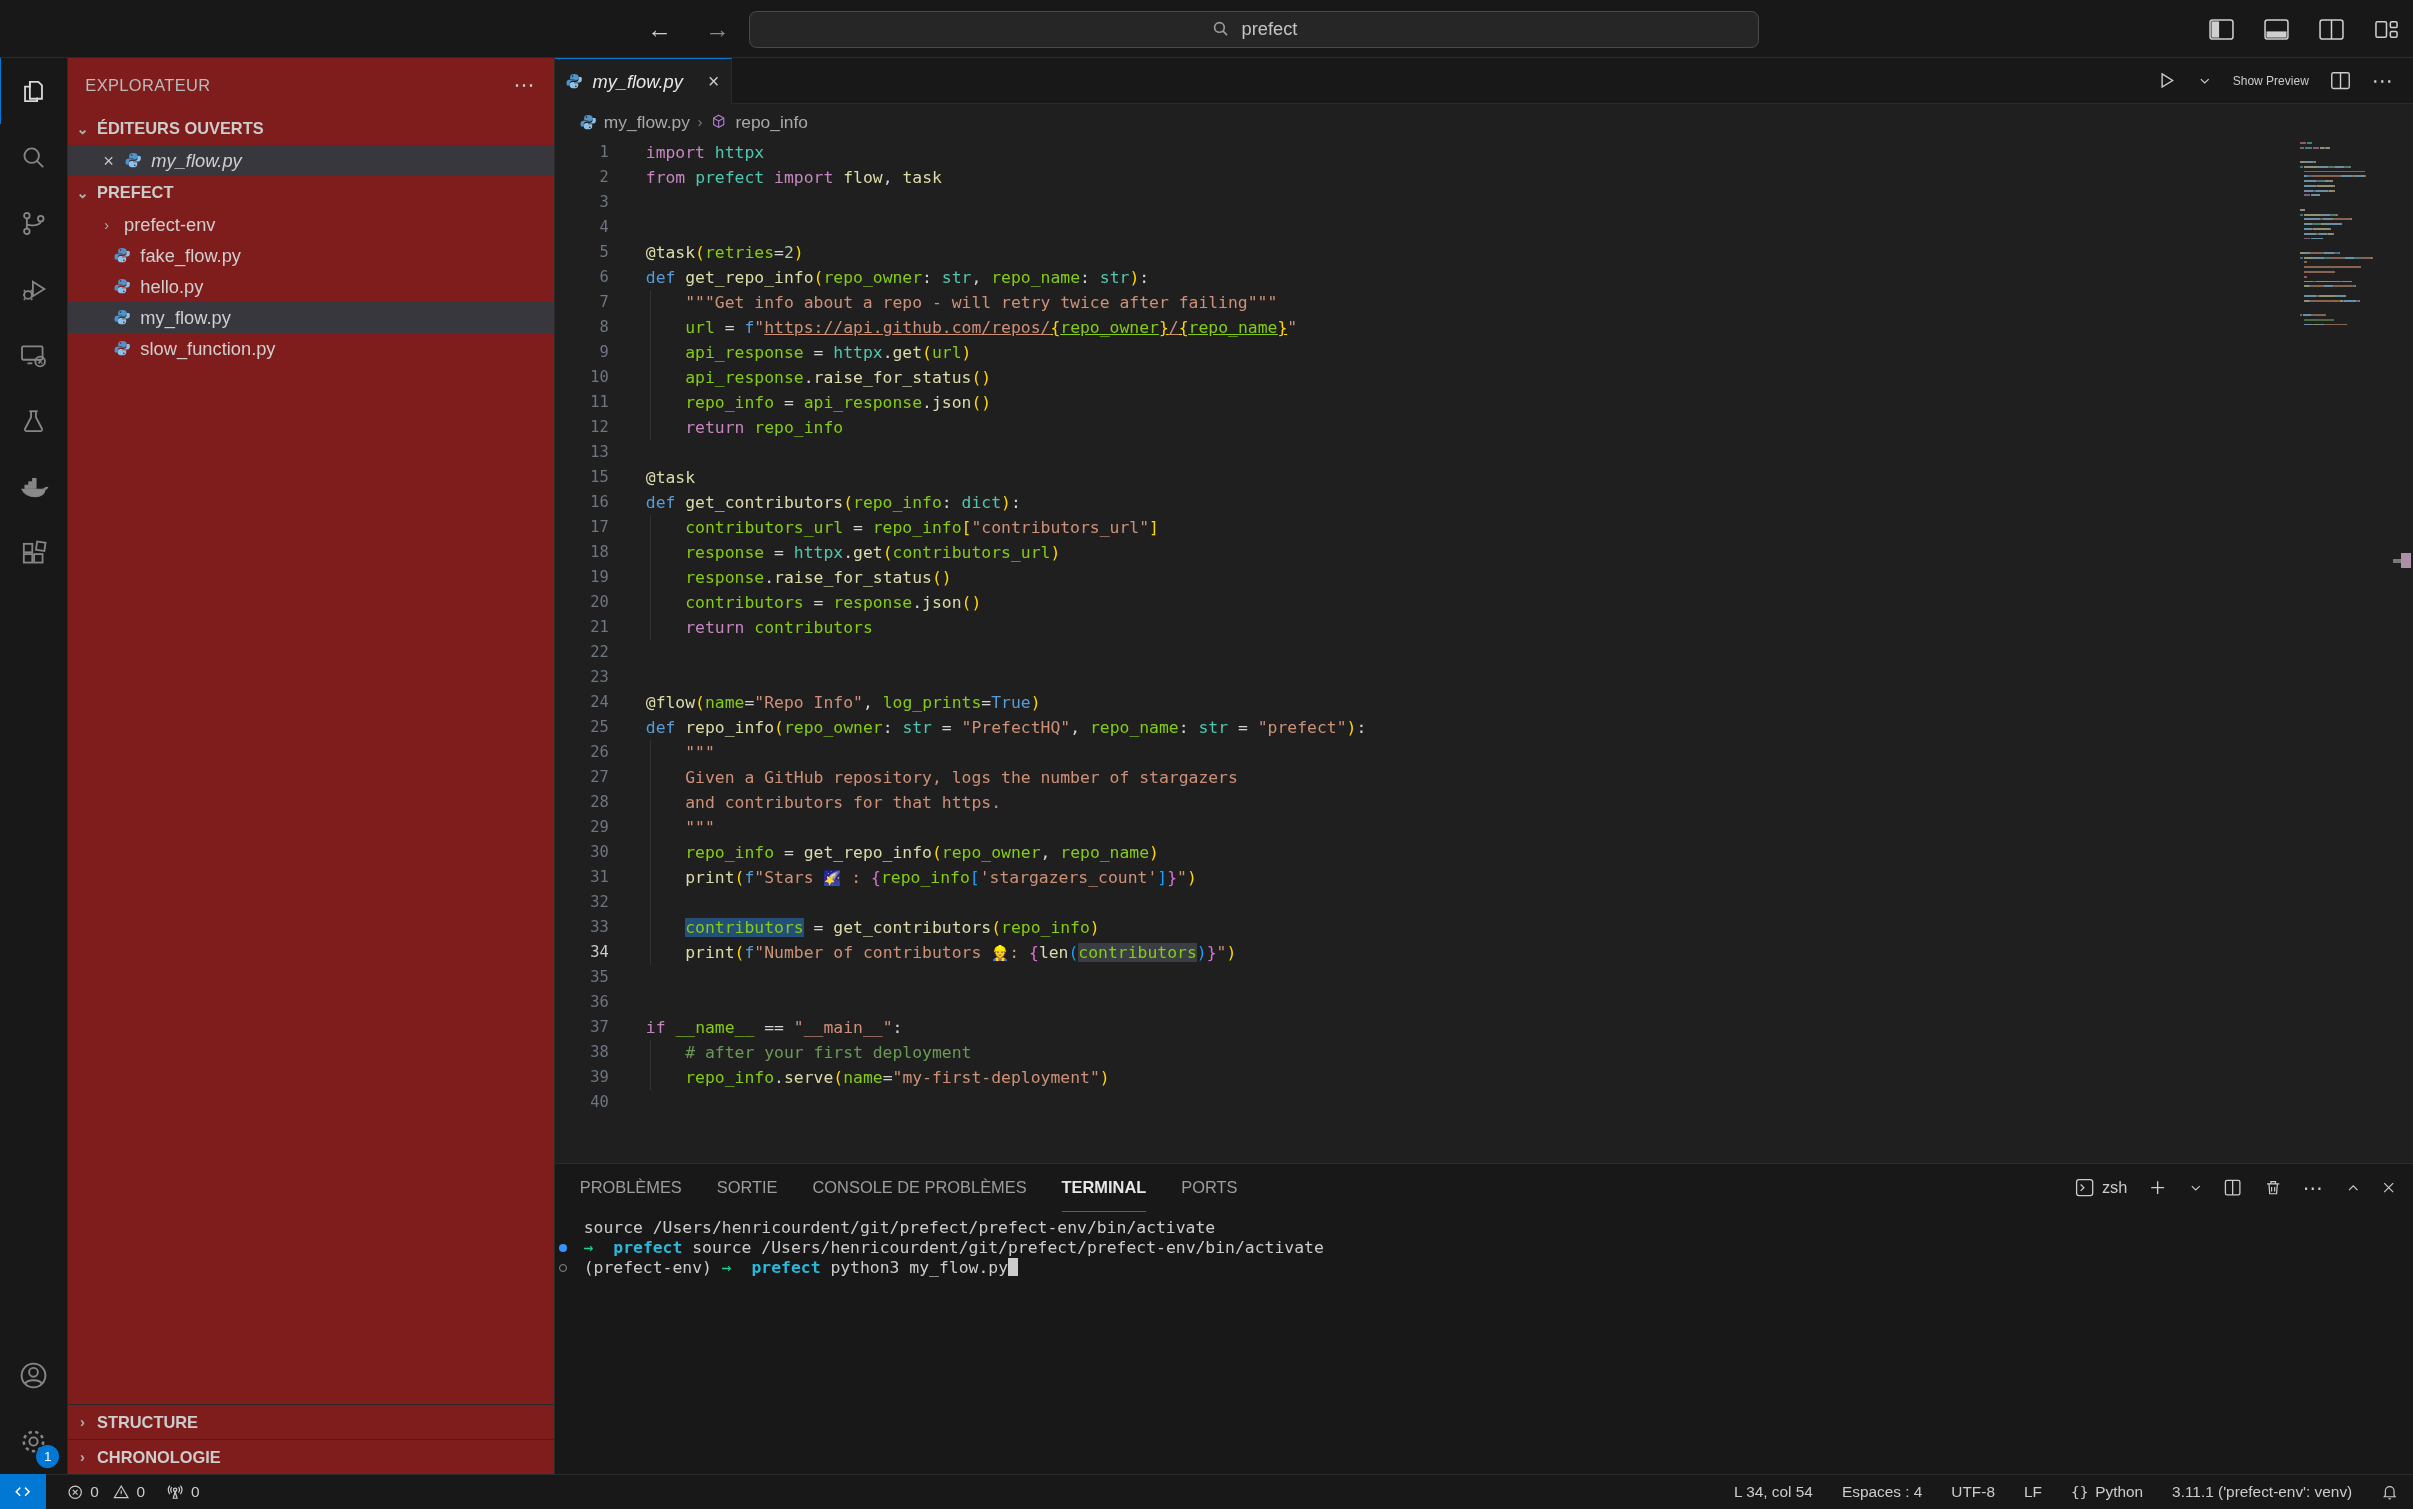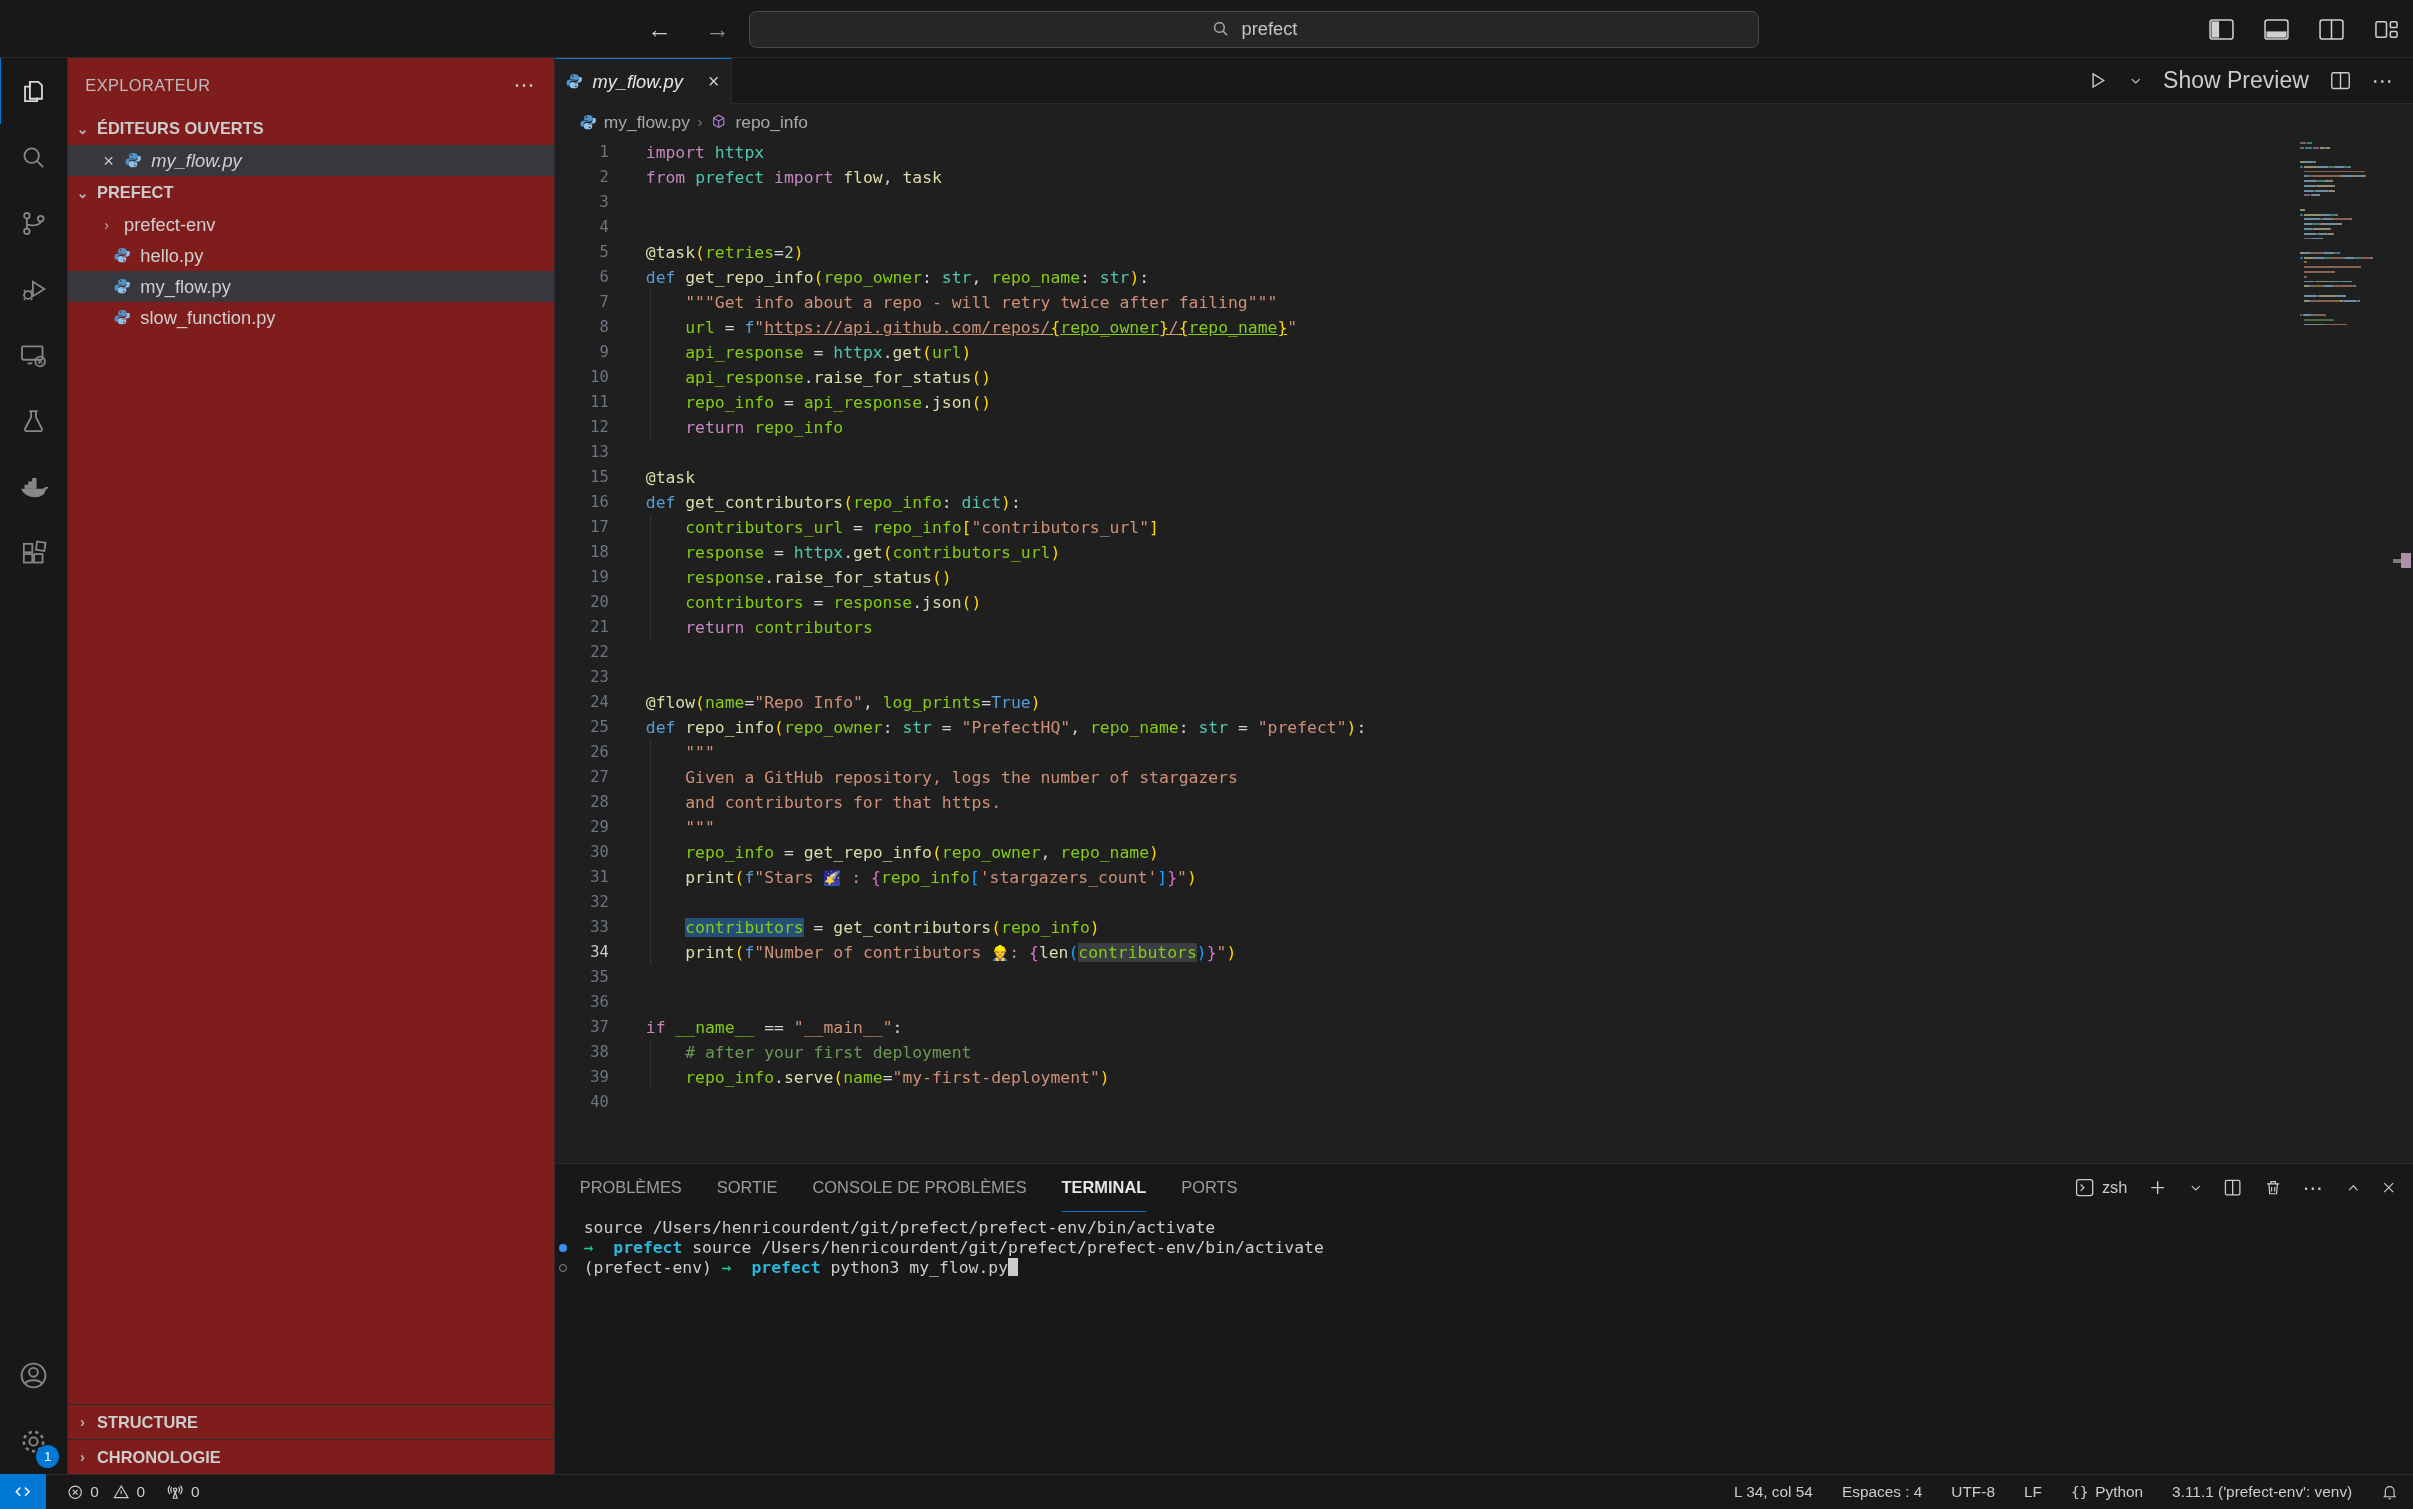--- a/index.html
+++ b/index.html
@@ -50,21 +50,21 @@
 
   
   .editor-col { width:1860px; display:flex; flex-direction:column; background:#1f1f1f; }
 
   .tabstrip { height:46px; background:#181818; display:flex; border-bottom:1px solid #2b2b2b; }
   .tab { width:177px; height:46px; background:#1f1f1f; border-top:1.9px solid #0078d4; border-right:1px solid #2b2b2b;
     display:flex; align-items:center; gap:9.7px; padding:0 11.6px; }
   .tab-label { font-style:italic; font-size:18.3px; color:#e7e7e7; }
   .tab .close-x { margin-left:auto; color:#cccccc; font-size:19.3px; }
   .ed-actions { margin-left:auto; display:flex; align-items:center; gap:21px; padding-right:19.3px; color:#cccccc; }
-  .ed-actions .lbl { font-size:23px; }
+  .ed-actions .lbl { font-size:12px; }
 
   .breadcrumb { height:36px; display:flex; align-items:center; gap:7.7px; padding-left:25px; color:#a9a9a9; font-size:17.4px; }
   .breadcrumb .sep { color:#7a7a7a; font-size:15.4px; }
 
   
   .code-wrap { position:relative; height:1023px; overflow:hidden;
     font-family:"DejaVu Sans Mono", monospace; font-size:16.4px; }
   .code-line { position:relative; height:25px; line-height:25px; white-space:pre; display:flex; }
   .gutter { width:91px; padding-right:37px; text-align:right; color:#6e7681; flex:none; font-size:15.4px; }
   .gutter.current { color:#cccccc; }
@@ -252,20 +252,29 @@
       <span>my_flow.py</span>
     </div>
     <div class="sb-sect">
       <span class="chev">⌄</span>
       <span>PREFECT</span>
     </div>
     <div id="file-tree">
         <div class="tree-row">
           <span class="chev">›</span>
           <span>prefect-env</span>
+        </div>
+        <div class="tree-row">
+          <span class="py-ic" style="margin-left:-9.7px">
+            <svg width="16.4" height="16.4" viewBox="0 0 16 16">
+              <path fill="#4e93c9" d="M8 1C5.2 1 4.1 2.3 4.1 3.9V6h4v.7H2.9C1.3 6.7.5 8 .5 9.9c0 .8.2 1.6.6 2.2h2.6V9.9c0-1.6 1.3-2.7 2.9-2.7h3.2c1.5 0 2.6-1.2 2.6-2.7V3.9C12.4 2.2 10.8 1 8 1zM6.4 2.2a.8.8 0 1 1 0 1.6.8.8 0 0 1 0-1.6z"></path>
+              <path fill="#8dc1e8" d="M8 15c2.8 0 3.9-1.3 3.9-2.9V10h-4v-.7h5.2c1.6 0 2.4-1.3 2.4-3.2 0-.8-.2-1.6-.6-2.2h-2.6v2.2c0 1.6-1.3 2.7-2.9 2.7H6.2c-1.5 0-2.6 1.2-2.6 2.7v.6C3.6 13.8 5.2 15 8 15zm1.6-1.2a.8.8 0 1 1 0-1.6.8.8 0 0 1 0 1.6z"></path>
+            </svg>
+          </span>
+          <span>fake_flow.py</span>
         </div>
         <div class="tree-row">
           <span class="py-ic" style="margin-left:-9.7px">
             <svg width="16.4" height="16.4" viewBox="0 0 16 16">
               <path fill="#4e93c9" d="M8 1C5.2 1 4.1 2.3 4.1 3.9V6h4v.7H2.9C1.3 6.7.5 8 .5 9.9c0 .8.2 1.6.6 2.2h2.6V9.9c0-1.6 1.3-2.7 2.9-2.7h3.2c1.5 0 2.6-1.2 2.6-2.7V3.9C12.4 2.2 10.8 1 8 1zM6.4 2.2a.8.8 0 1 1 0 1.6.8.8 0 0 1 0-1.6z"></path>
               <path fill="#8dc1e8" d="M8 15c2.8 0 3.9-1.3 3.9-2.9V10h-4v-.7h5.2c1.6 0 2.4-1.3 2.4-3.2 0-.8-.2-1.6-.6-2.2h-2.6v2.2c0 1.6-1.3 2.7-2.9 2.7H6.2c-1.5 0-2.6 1.2-2.6 2.7v.6C3.6 13.8 5.2 15 8 15zm1.6-1.2a.8.8 0 1 1 0-1.6.8.8 0 0 1 0 1.6z"></path>
             </svg>
           </span>
           <span>hello.py</span>
         </div>

